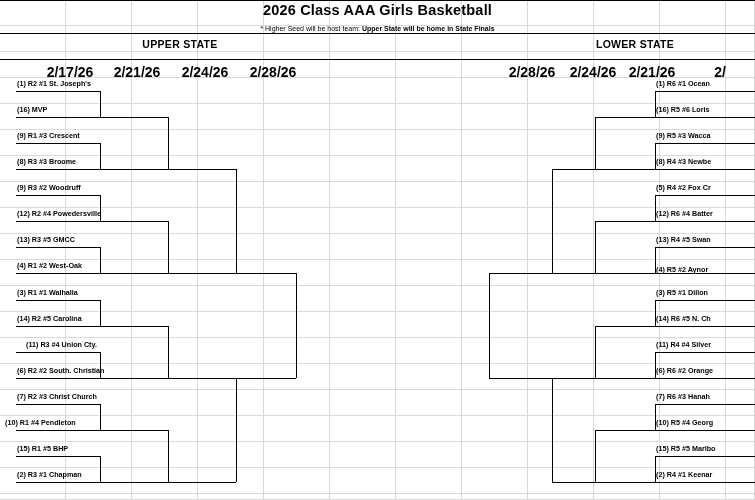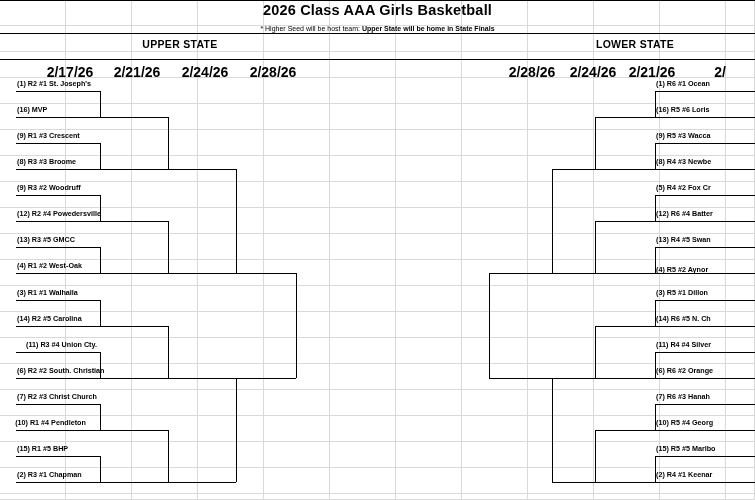--- a/index.html
+++ b/index.html
@@ -130,21 +130,21 @@
 
   <div class="team" style="left:16px;top:340px;width:90px;text-align:center;">(11) R3 #4 Union Cty.</div>
   <div class="hline" style="left:16px;top:352px;width:84px;"></div>
 
   <div class="team" style="left:16px;top:366px;width:104px;">(6) R2 #2 South. Christian</div>
   <div class="hline" style="left:16px;top:378px;width:84px;"></div>
 
   <div class="team" style="left:16px;top:392px;width:98px;">(7) R2 #3 Christ Church</div>
   <div class="hline" style="left:16px;top:404px;width:84px;"></div>
 
-  <div class="team" style="left:4px;top:418px;width:92px;text-align:center;">(10) R1 #4 Pendleton</div>
+  <div class="team" style="left:4px;top:418px;width:92px;">(10) R1 #4 Pendleton</div>
   <div class="hline" style="left:16px;top:430px;width:84px;"></div>
 
   <div class="team" style="left:16px;top:444px;width:90px;">(15) R1 #5 BHP</div>
   <div class="hline" style="left:16px;top:456px;width:84px;"></div>
 
   <div class="team" style="left:16px;top:470px;width:90px;">(2) R3 #1 Chapman</div>
   <div class="hline" style="left:16px;top:482px;width:84px;"></div>
 
   <div class="vline" style="left:100px;top:91px;height:26px;"></div>
   <div class="vline" style="left:100px;top:143px;height:26px;"></div>

